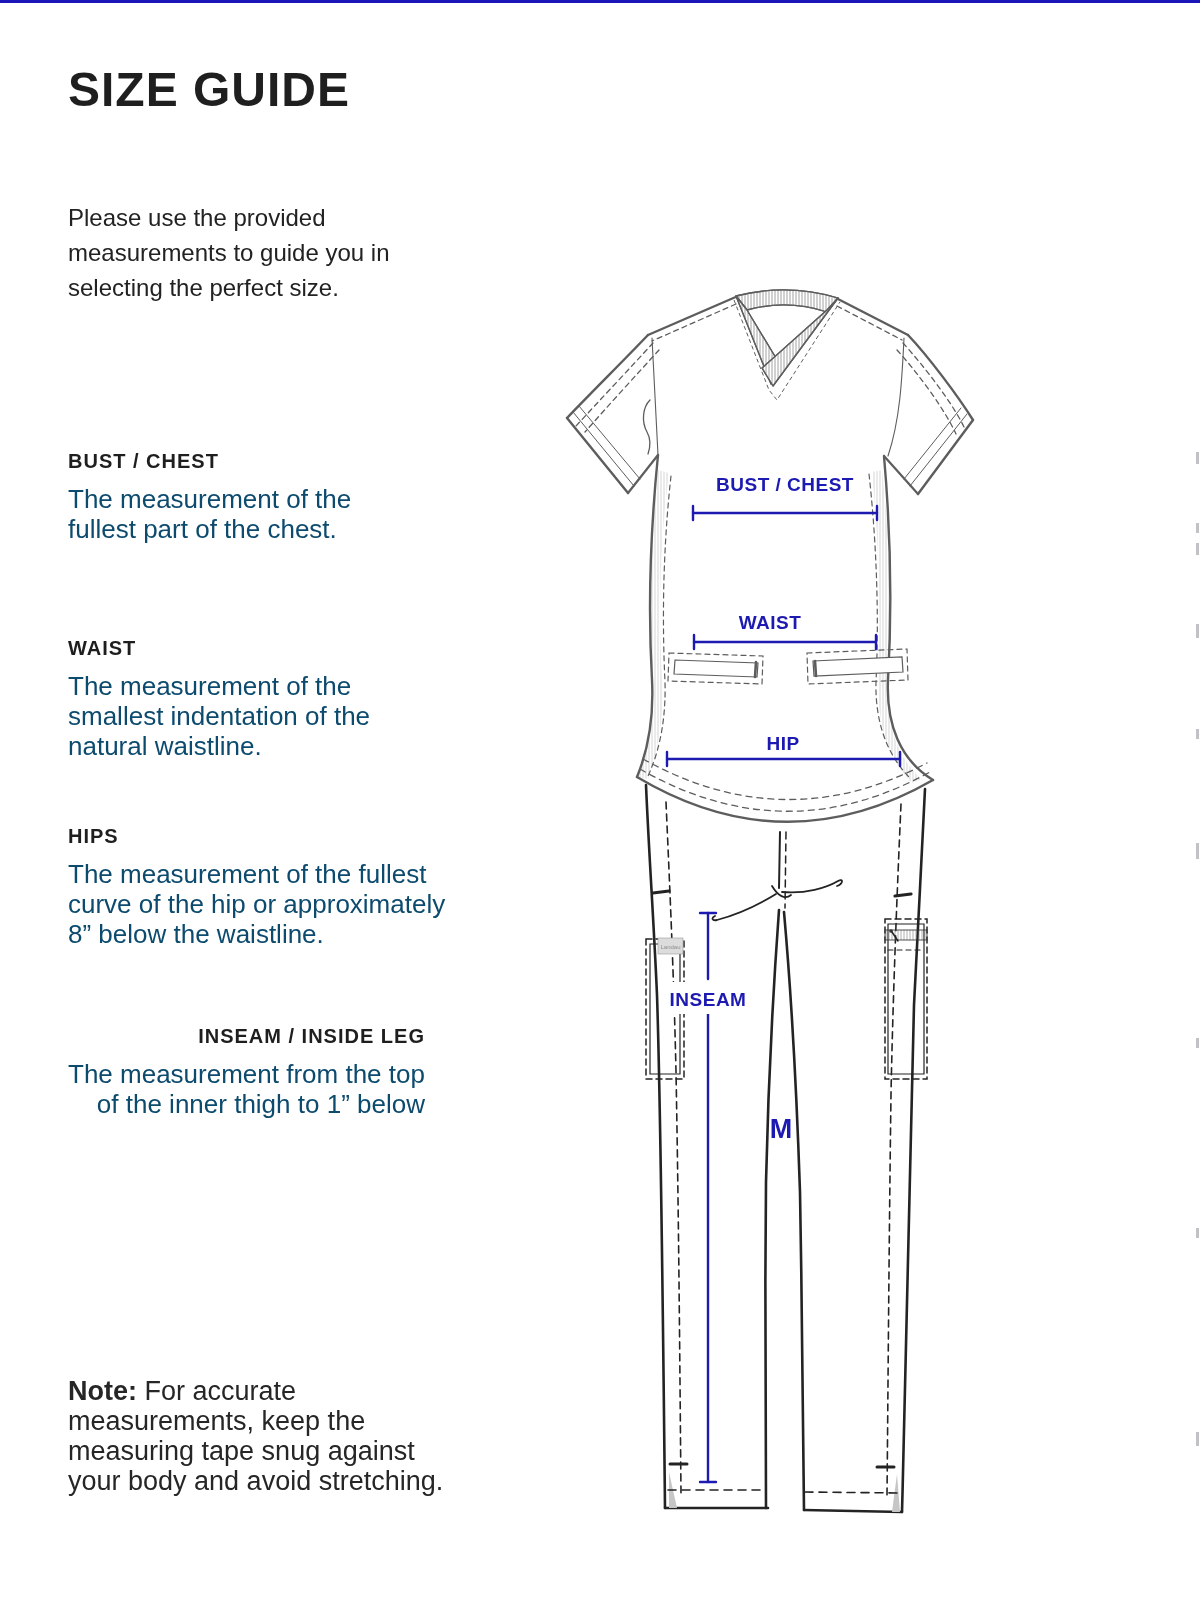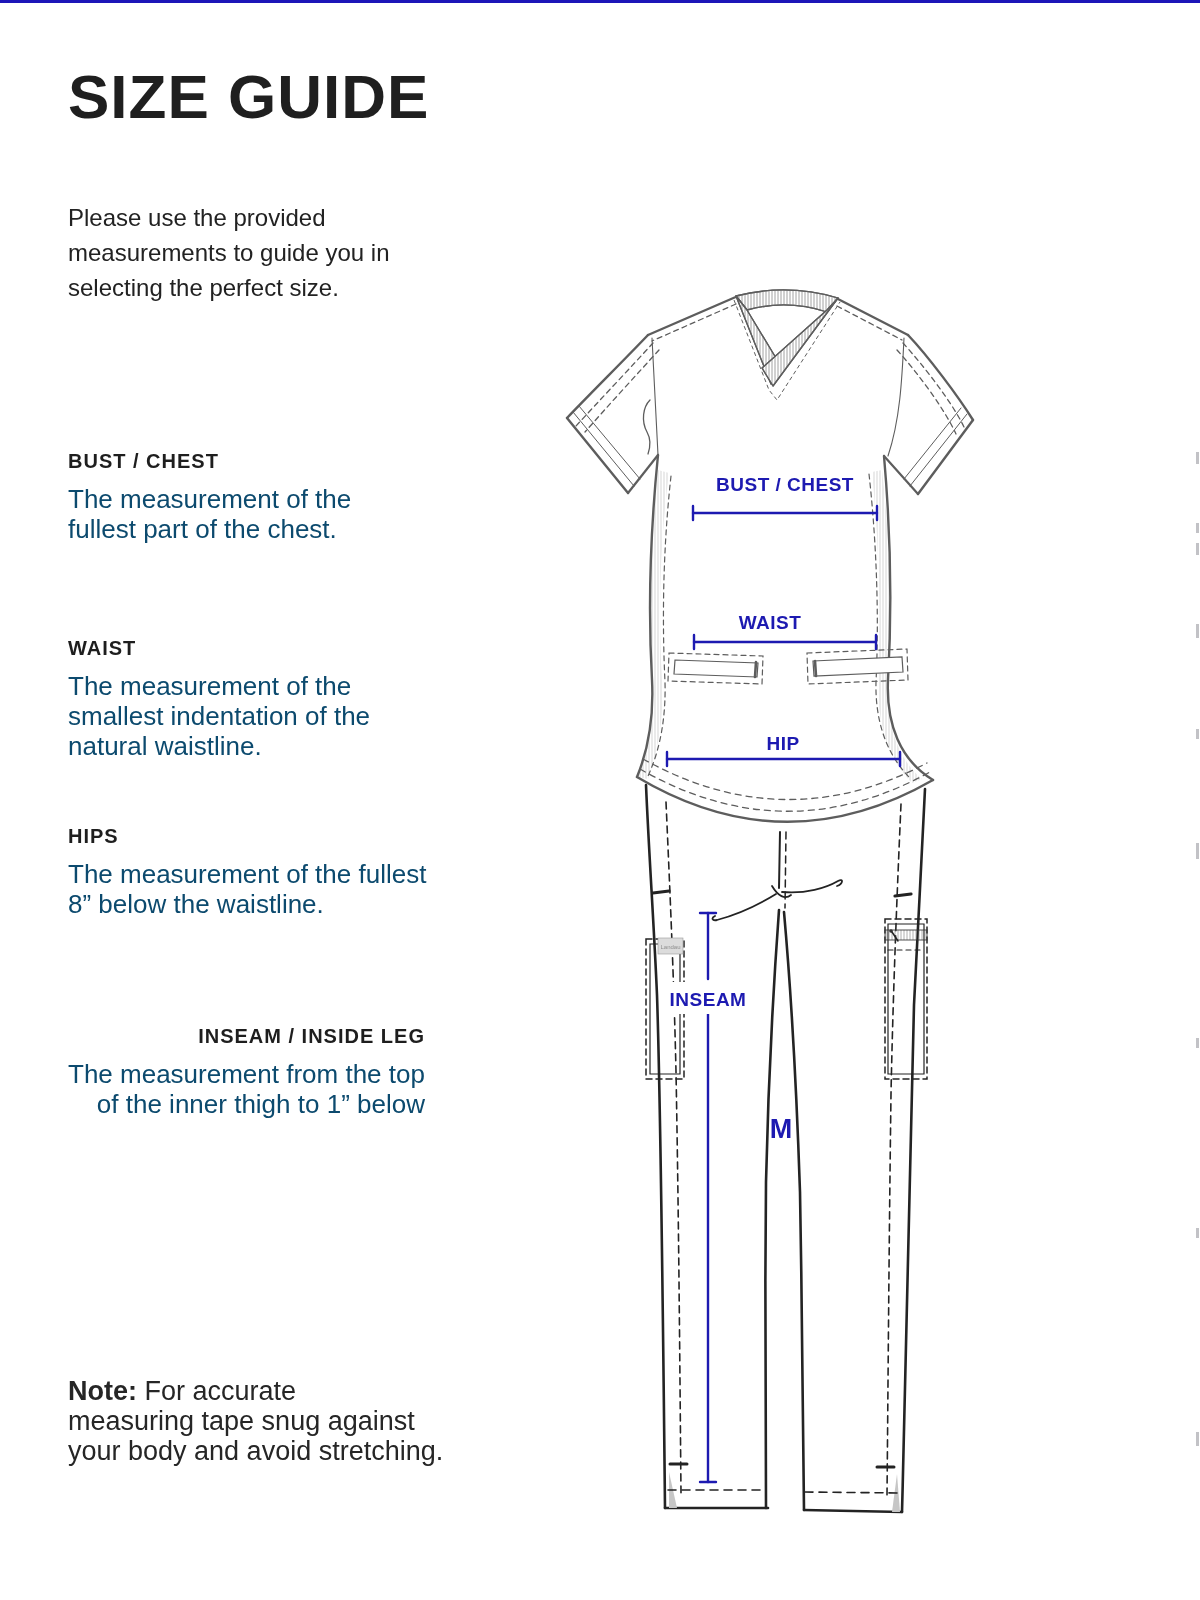--- a/index.html
+++ b/index.html
@@ -3,21 +3,21 @@
 <meta charset="utf-8">
 <style>
   html,body{margin:0;padding:0;}
   body{
     width:1200px;height:1600px;position:relative;background:#ffffff;
     font-family:"Liberation Sans", sans-serif;color:#212121;overflow:hidden;
     -webkit-font-smoothing:antialiased;
   }
   .top-border{position:absolute;left:0;top:0;width:1200px;height:3px;background:#1c16b8;}
   .page-title{
-    position:absolute;left:68px;top:66px;font-size:62px;font-weight:bold;
+    position:absolute;left:68px;top:66px;font-size:48px;font-weight:bold;
     letter-spacing:1px;color:#1f1f1f;line-height:1;white-space:nowrap;
   }
   .intro{position:absolute;left:68px;top:184px;margin-top:16px;}
   .intro .line{font-size:24px;line-height:35px;color:#222;}
   .section{position:absolute;left:68px;}
   .section h2{
     margin:0 0 11px 0;font-size:20px;font-weight:bold;letter-spacing:1px;
     color:#1e1e1e;line-height:23px;white-space:nowrap;
   }
   .section .line{font-size:26px;line-height:30px;color:#0c4a6e;white-space:nowrap;}
@@ -54,31 +54,33 @@
 <div class="section sec-waist">
   <h2>WAIST</h2>
   <div class="line">The measurement of the</div>
   <div class="line">smallest indentation of the</div>
   <div class="line">natural waistline.</div>
 </div>
 
 <div class="section sec-hips">
   <h2>HIPS</h2>
   <div class="line">The measurement of the fullest</div>
+  <div class="line">curve of the hip or approximately</div>
   <div class="line">8” below the waistline.</div>
 </div>
 
 <div class="section sec-inseam">
   <h2>INSEAM / INSIDE LEG</h2>
   <div class="line">The measurement from the top</div>
   <div class="line">of the inner thigh to 1” below</div>
 </div>
 
 <div class="note">
   <div class="line"><span class="bold">Note:</span> <span>For accurate</span></div>
+  <div class="line">measurements, keep the</div>
   <div class="line">measuring tape snug against</div>
   <div class="line">your body and avoid stretching.</div>
 </div>
 
 <div class="diagram">
 <svg width="460" height="1250" viewBox="0 0 460 1250" xmlns="http://www.w3.org/2000/svg">
   <defs>
     <pattern id="rib" width="3" height="6" patternUnits="userSpaceOnUse">
       <line x1="1" y1="0" x2="1" y2="6" stroke="#8a8a8a" stroke-width="0.8"></line>
     </pattern>

